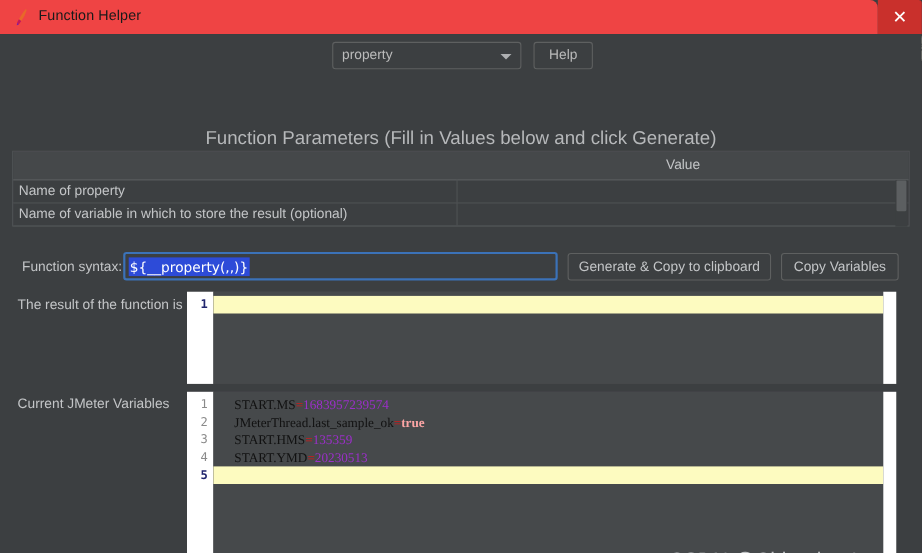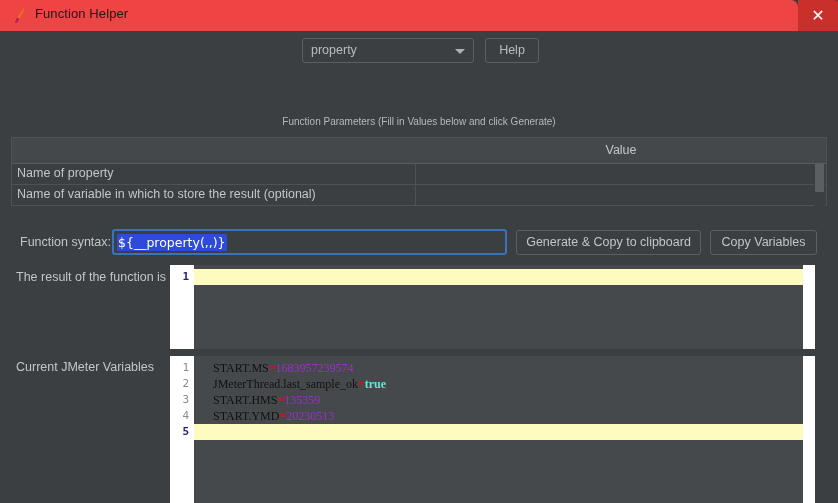--- a/index.html
+++ b/index.html
@@ -140,21 +140,21 @@
     text-align: center;
     cursor: pointer;
   }
 
   
   #params-heading {
     position: absolute;
     left: 0; top: 85px;
     width: 838px;
     text-align: center;
-    font-size: 10px;
+    font-size: 17px;
     color: #b6b8ba;
     white-space: nowrap;
   }
 
   
   #params-table {
     position: absolute;
     left: 11px; top: 106px;
     width: 816px;
     height: 69px;
@@ -347,21 +347,21 @@
     font-family: Liberation Serif, serif;
     font-size: 12px;
     white-space: nowrap;
     color: #111111;
     box-sizing: border-box;
     padding-left: 19px;
   }
   .editor .code .line.caret { background: #fdfbc0; }
   .editor .code .line .eq { color: #d01a1a; }
   .editor .code .line .val { color: #9b2fc9; }
-  .editor .code .line .bool { color: #5eead4; font-weight: bold; }
+  .editor .code .line .bool { color: #fca5a5; font-weight: bold; }
 
   .editor .vscroll {
     position: absolute;
     right: 0; top: 0;
     width: 12px; height: 100%;
     background: #ffffff;
     cursor: pointer;
   }
 
   

